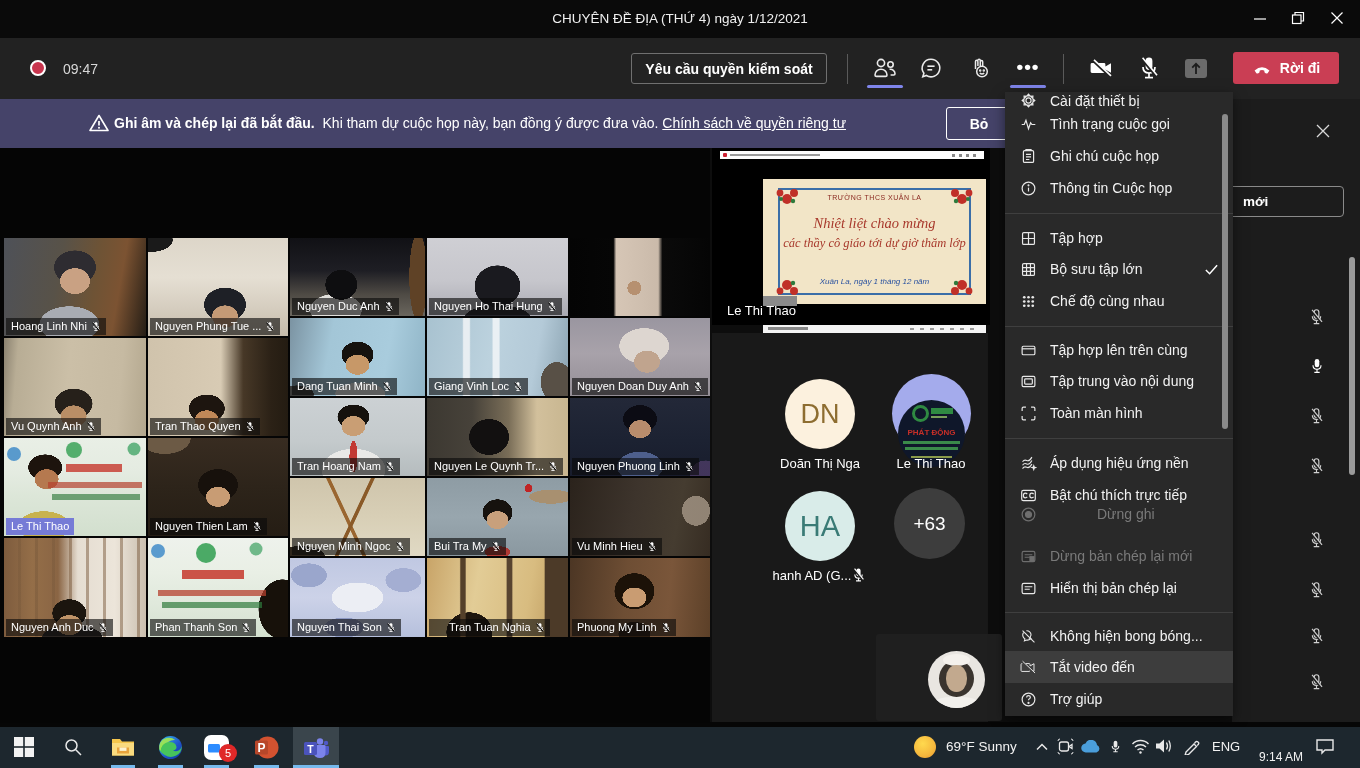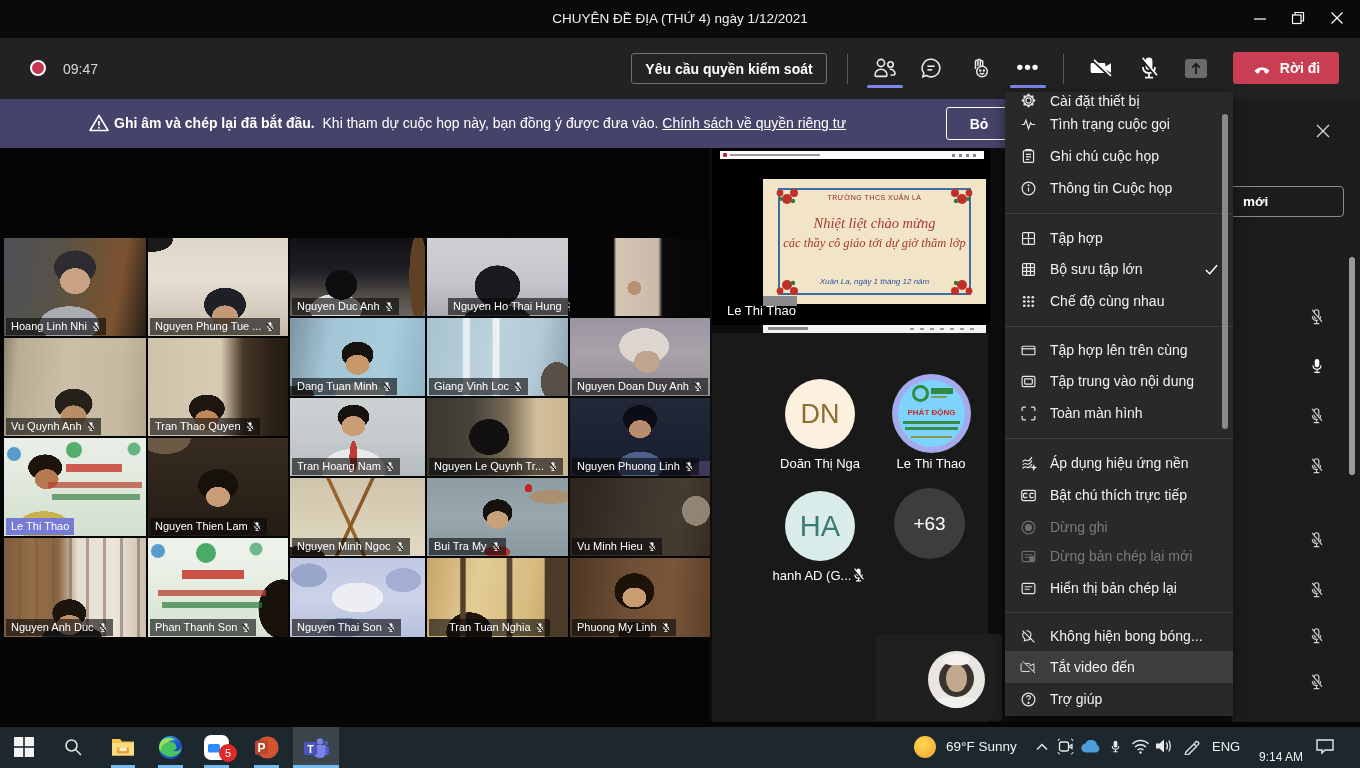--- a/index.html
+++ b/index.html
@@ -238,21 +238,21 @@
 linear-gradient(180deg,#c0c8e2 0%,#ccd2e8 50%,#b6c0dc 100%);"></div>
 <div class="lb" style="left:292px;top:619px;">Nguyen Thai Son <svg width="10" height="11" viewBox="0 0 24 26">
       <rect x="8.6" y="2.5" width="6.8" height="12.5" rx="3.4" fill="#fff"></rect>
       <path d="M6 12 q0 6 6 6 t6-6 M12 18 v4 M8 22.6 h8" fill="none" stroke="#fff" stroke-width="2"></path>
       <line x1="4.5" y1="3.5" x2="19" y2="21" stroke="#000" stroke-width="3.4"></line>
       <line x1="5.6" y1="2.8" x2="20" y2="20.2" stroke="#fff" stroke-width="2"></line>
     </svg></div>
 <div class="a" style="left:427px;top:238px;width:141px;height:78px;background:radial-gradient(ellipse 23px 21px at 50% 62%, #1a1a1f 99%, rgba(0,0,0,0) 100%),
 radial-gradient(ellipse 34px 14px at 50% 104%, #26262c 99%, rgba(0,0,0,0) 100%),
 linear-gradient(180deg,#cfcfd4 0%,#c6c6cc 55%,#aaaab2 100%);"></div>
-<div class="lb" style="left:429px;top:298px;margin-left:19px;">Nguyen Ho Thai Hung <svg width="10" height="11" viewBox="0 0 24 26">
+<div class="lb" style="left:429px;top:298px;">Nguyen Ho Thai Hung <svg width="10" height="11" viewBox="0 0 24 26">
       <rect x="8.6" y="2.5" width="6.8" height="12.5" rx="3.4" fill="#fff"></rect>
       <path d="M6 12 q0 6 6 6 t6-6 M12 18 v4 M8 22.6 h8" fill="none" stroke="#fff" stroke-width="2"></path>
       <line x1="4.5" y1="3.5" x2="19" y2="21" stroke="#000" stroke-width="3.4"></line>
       <line x1="5.6" y1="2.8" x2="20" y2="20.2" stroke="#fff" stroke-width="2"></line>
     </svg></div>
 <div class="a" style="left:427px;top:318px;width:141px;height:78px;background:linear-gradient(90deg, rgba(0,0,0,0) 25%, #e8eef2 26%, #e8eef2 30%, rgba(0,0,0,0) 31%, rgba(0,0,0,0) 46%, #eaf0f4 47%, #eaf0f4 51%, rgba(0,0,0,0) 52%),
 radial-gradient(ellipse 16px 20px at 92% 82%, #585046 99%, rgba(0,0,0,0) 100%),
 linear-gradient(100deg,#a8c2d0 0%,#bcd2de 45%,#b4cad8 75%,#8aa2b0 100%);"></div>
 <div class="lb" style="left:429px;top:378px;">Giang Vinh Loc <svg width="10" height="11" viewBox="0 0 24 26">
       <rect x="8.6" y="2.5" width="6.8" height="12.5" rx="3.4" fill="#fff"></rect>
@@ -376,21 +376,21 @@
 <div class="a" style="left:727px;top:303px;color:#fff;font-size:13px;">Le Thi Thao</div>
 
 <div class="a" style="left:763px;top:325px;width:223px;height:8px;background:#f4f4f4;"></div>
 <div class="a" style="left:768px;top:327px;width:40px;height:3px;background:#888;"></div>
 <div class="a" style="left:910px;top:328px;width:70px;height:2px;background:repeating-linear-gradient(90deg,#999 0 4px,rgba(0,0,0,0) 4px 10px);"></div>
 
 <div class="a" style="left:712px;top:333px;width:276px;height:389px;background:#191919;"></div>
 <div class="a" style="left:785px;top:379px;width:70px;height:70px;border-radius:50%;background:#fcf1de;display:flex;align-items:center;justify-content:center;color:#8d6d30;font-size:27px;">DN</div>
 <div class="avlbl" style="left:820px;top:456px;">Doãn Thị Nga</div>
 <div class="a" style="left:892px;top:374px;width:79px;height:79px;border-radius:50%;background:#a4abec;"></div>
-<div class="a" style="left:898px;top:380px;width:67px;height:67px;border-radius:50%;background:#7dd3fc;overflow:hidden;">
+<div class="a" style="left:898px;top:400px;width:67px;height:67px;border-radius:50%;background:#0f172a;overflow:hidden;">
   <div style="position:absolute;left:14px;top:5px;width:17px;height:17px;border-radius:50%;border:3px solid #2f8a42;box-sizing:border-box;"></div>
   <div style="position:absolute;left:33px;top:8px;width:22px;height:6px;background:#2f8a42;"></div>
   <div style="position:absolute;left:33px;top:16px;width:16px;height:2px;background:#7aa05a;"></div>
   <div style="position:absolute;left:6px;top:28px;width:55px;text-align:center;color:#c62f28;font-size:8px;font-weight:bold;">PHÁT ĐỘNG</div>
   <div style="position:absolute;left:5px;top:41px;width:57px;height:3px;background:#3a8a4a;"></div>
   <div style="position:absolute;left:7px;top:47px;width:53px;height:3px;background:#3a8a4a;"></div>
   <div style="position:absolute;left:13px;top:56px;width:41px;height:2px;background:#8a9a4a;"></div>
 </div>
 <div class="avlbl" style="left:931px;top:456px;">Le Thi Thao</div>
 <div class="a" style="left:785px;top:491px;width:70px;height:70px;border-radius:50%;background:#d9ece9;display:flex;align-items:center;justify-content:center;color:#3a7b76;font-size:29px;">HA</div>
@@ -555,21 +555,21 @@
       </svg>
       <span>Áp dụng hiệu ứng nền</span>
     </div>
  <div class="mi" style="top:387px;">
       <svg width="17" height="17" viewBox="0 0 20 20" fill="none" stroke="#e8e8e8" stroke-width="1.4">
         <rect x="2" y="4" width="16" height="12" rx="2"></rect>
         <path d="M8.5 8.3 q-.8-1-2.3-1 q-2.2 0-2.2 2.7 q0 2.7 2.2 2.7 q1.5 0 2.3-1 M16 8.3 q-.8-1-2.3-1 q-2.2 0-2.2 2.7 q0 2.7 2.2 2.7 q1.5 0 2.3-1"></path>
       </svg>
       <span>Bật chú thích trực tiếp</span>
     </div>
- <div class="mi dim" style="top:419px;">
+ <div class="mi dim" style="top:406px;gap:47px;">
       <svg width="17" height="17" viewBox="0 0 20 20" fill="none" stroke="#6e6e6e" stroke-width="1.4">
         <circle cx="10" cy="10" r="7.5"></circle>
         <circle cx="10" cy="10" r="3.5" fill="#6e6e6e"></circle>
       </svg>
       <span>Dừng ghi</span>
     </div>
  <div class="mi dim" style="top:448px;">
       <svg width="17" height="17" viewBox="0 0 20 20" fill="none" stroke="#6e6e6e" stroke-width="1.4">
         <rect x="2.5" y="4" width="15" height="12" rx="2"></rect>
         <path d="M5.5 8 h9 M5.5 11 h6" stroke-width="1.2"></path>

